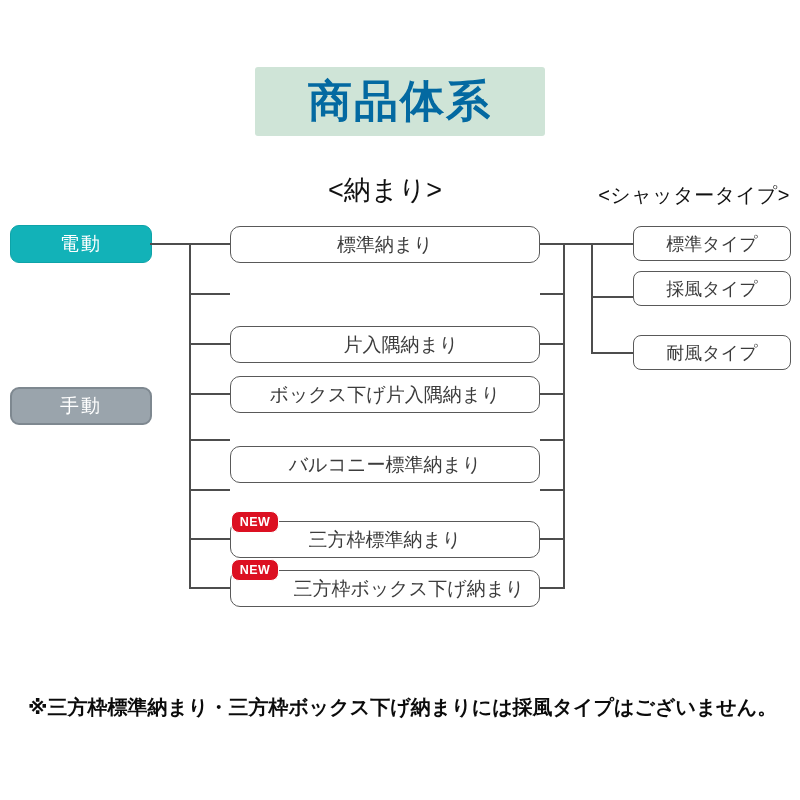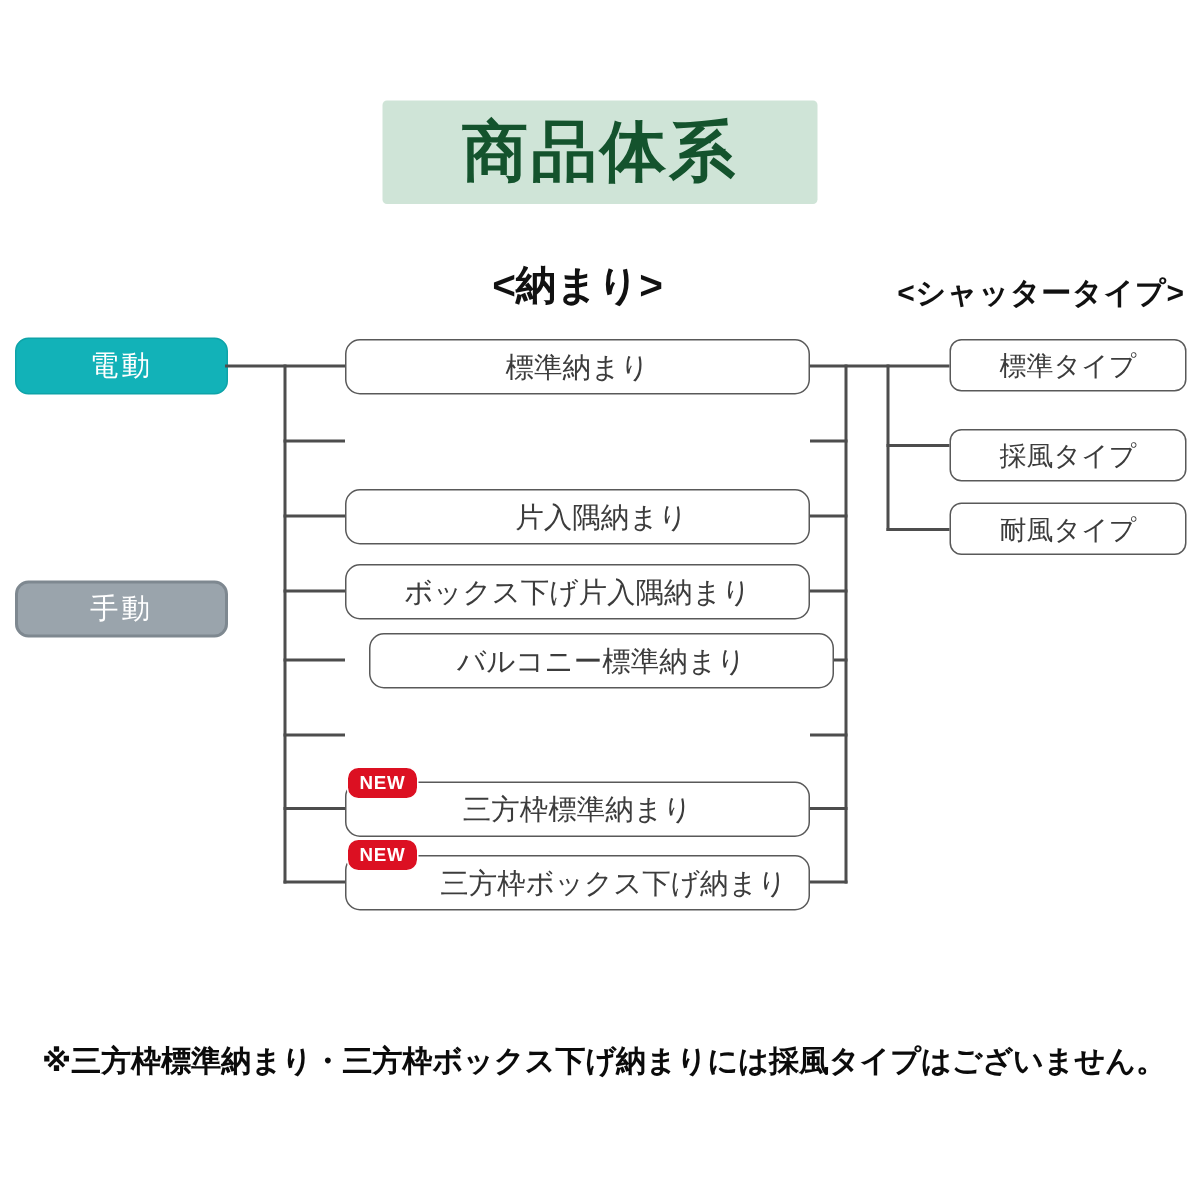--- a/index.html
+++ b/index.html
@@ -5,24 +5,24 @@
   html,body{margin:0;padding:0;background:#ffffff;}
   #stage{
     position:relative;width:800px;height:800px;background:#fff;overflow:hidden;
     font-family:"Liberation Sans","DejaVu Sans",sans-serif;color:#222;
   }
   
   .title-box{
     position:absolute;left:255px;top:67px;width:290px;height:69px;
     background:var(--title_bg,#cfe4d7);border-radius:3px;
     display:flex;align-items:center;justify-content:center;
-    font-size:44px;font-weight:bold;color:#14532d;letter-spacing:2px;
+    font-size:44px;font-weight:bold;color:#0369a1;letter-spacing:2px;
   }
   
-  .col-header{position:absolute;font-weight:bold;color:#111;white-space:nowrap;}
+  .col-header{position:absolute;font-weight:normal;color:#111;white-space:nowrap;}
   .col-header.osamari{left:230px;top:172px;width:310px;text-align:center;font-size:27px;}
   .col-header.stype{left:588px;top:182px;width:212px;text-align:center;font-size:20px;letter-spacing:0.5px;}
   
   .drive-btn{
     position:absolute;left:10px;display:flex;align-items:center;justify-content:center;
     color:#ffffff;font-size:19px;border-radius:9px;letter-spacing:2px;
   }
   .drive-btn.electric{top:225px;width:140px;height:36px;background:var(--accent_teal,#12b2b8);border:1px solid #0ea3a8;}
   .drive-btn.manual{top:387px;width:142px;height:38px;background:var(--manual_gray,#9aa4ac);border:2px solid #7e8890;box-sizing:border-box;}
   
@@ -88,26 +88,26 @@
   <div class="hline" style="left:540px;top:489px;width:25px;"></div>
   <div class="hline" style="left:540px;top:538px;width:25px;"></div>
   <div class="hline" style="left:540px;top:587px;width:25px;"></div>
   <div class="vline" style="left:591px;top:243px;height:111px;"></div>
   <div class="hline" style="left:591px;top:296px;width:42px;"></div>
   <div class="hline" style="left:591px;top:352px;width:42px;"></div>
 
   <div class="node" style="top:226px;text-align:right;">標準納まり</div>
   <div class="node" style="top:326px;padding-left:32px;">片入隅納まり</div>
   <div class="node" style="top:376px;">ボックス下げ片入隅納まり</div>
-  <div class="node" style="top:422px;margin-left:16px;">バルコニー標準納まり</div>
+  <div class="node" style="top:446px;">バルコニー標準納まり</div>
   <div class="node" style="top:521px;">三方枠標準納まり</div>
   <div class="node" style="top:570px;padding-left:48px;">三方枠ボックス下げ納まり</div>
 
   <div class="badge" style="top:511px;">NEW</div>
   <div class="badge" style="top:559px;">NEW</div>
 
   <div class="tnode" style="top:226px;">標準タイプ</div>
-  <div class="tnode" style="top:286px;text-align:right;">採風タイプ</div>
+  <div class="tnode" style="top:271px;text-align:right;">採風タイプ</div>
   <div class="tnode" style="top:335px;">耐風タイプ</div>
 
   <div class="footnote">※三方枠標準納まり・三方枠ボックス下げ納まりには採風タイプはございません。</div>
 
 </div>
 
 </body></html>

